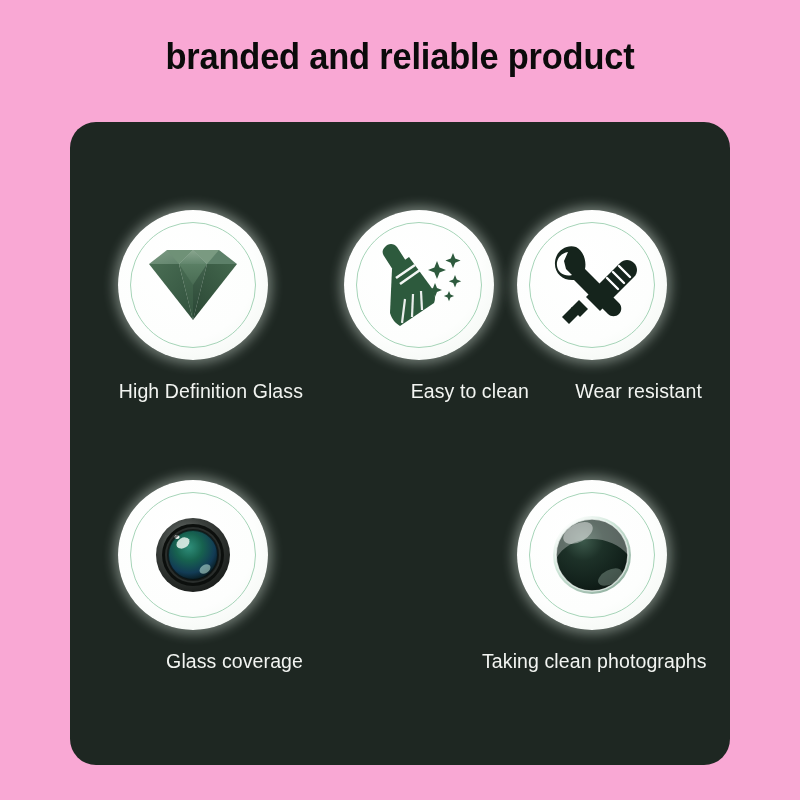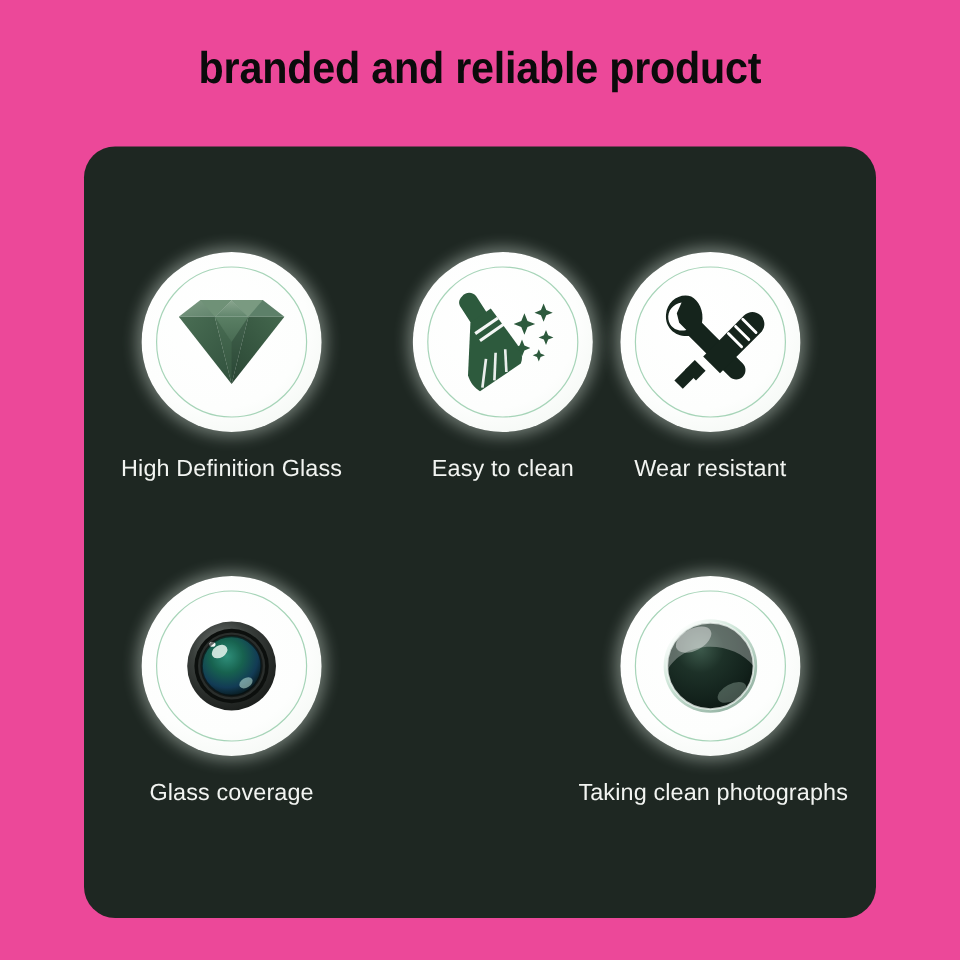--- a/index.html
+++ b/index.html
@@ -12,21 +12,21 @@
     height: 800px;
     overflow: hidden;
     font-family: "Liberation Sans", sans-serif;
     -webkit-font-smoothing: antialiased;
   }
 
   .page {
     position: relative;
     width: 800px;
     height: 800px;
-    background: #ec4899;
+    background: #f9a8d4;
   }
 
   
   .headline {
     position: absolute;
     left: 0;
     top: 36px;
     width: 800px;
     text-align: center;
     font-size: 37px;
@@ -51,21 +51,21 @@
 
   .grid {
     position: absolute;
     inset: 0;
   }
 
   
   .cell {
     position: absolute;
     width: 220px;
-    text-align: center;
+    text-align: right;
   }
   .cell.c0 { left: 13px; }
   .cell.c1 { left: 239px; }
   .cell.c2 { left: 412px; }
   .cell.r0 { top: 88px; }
   .cell.r1 { top: 358px; }
 
   .disc {
     position: relative;
     width: 150px;

